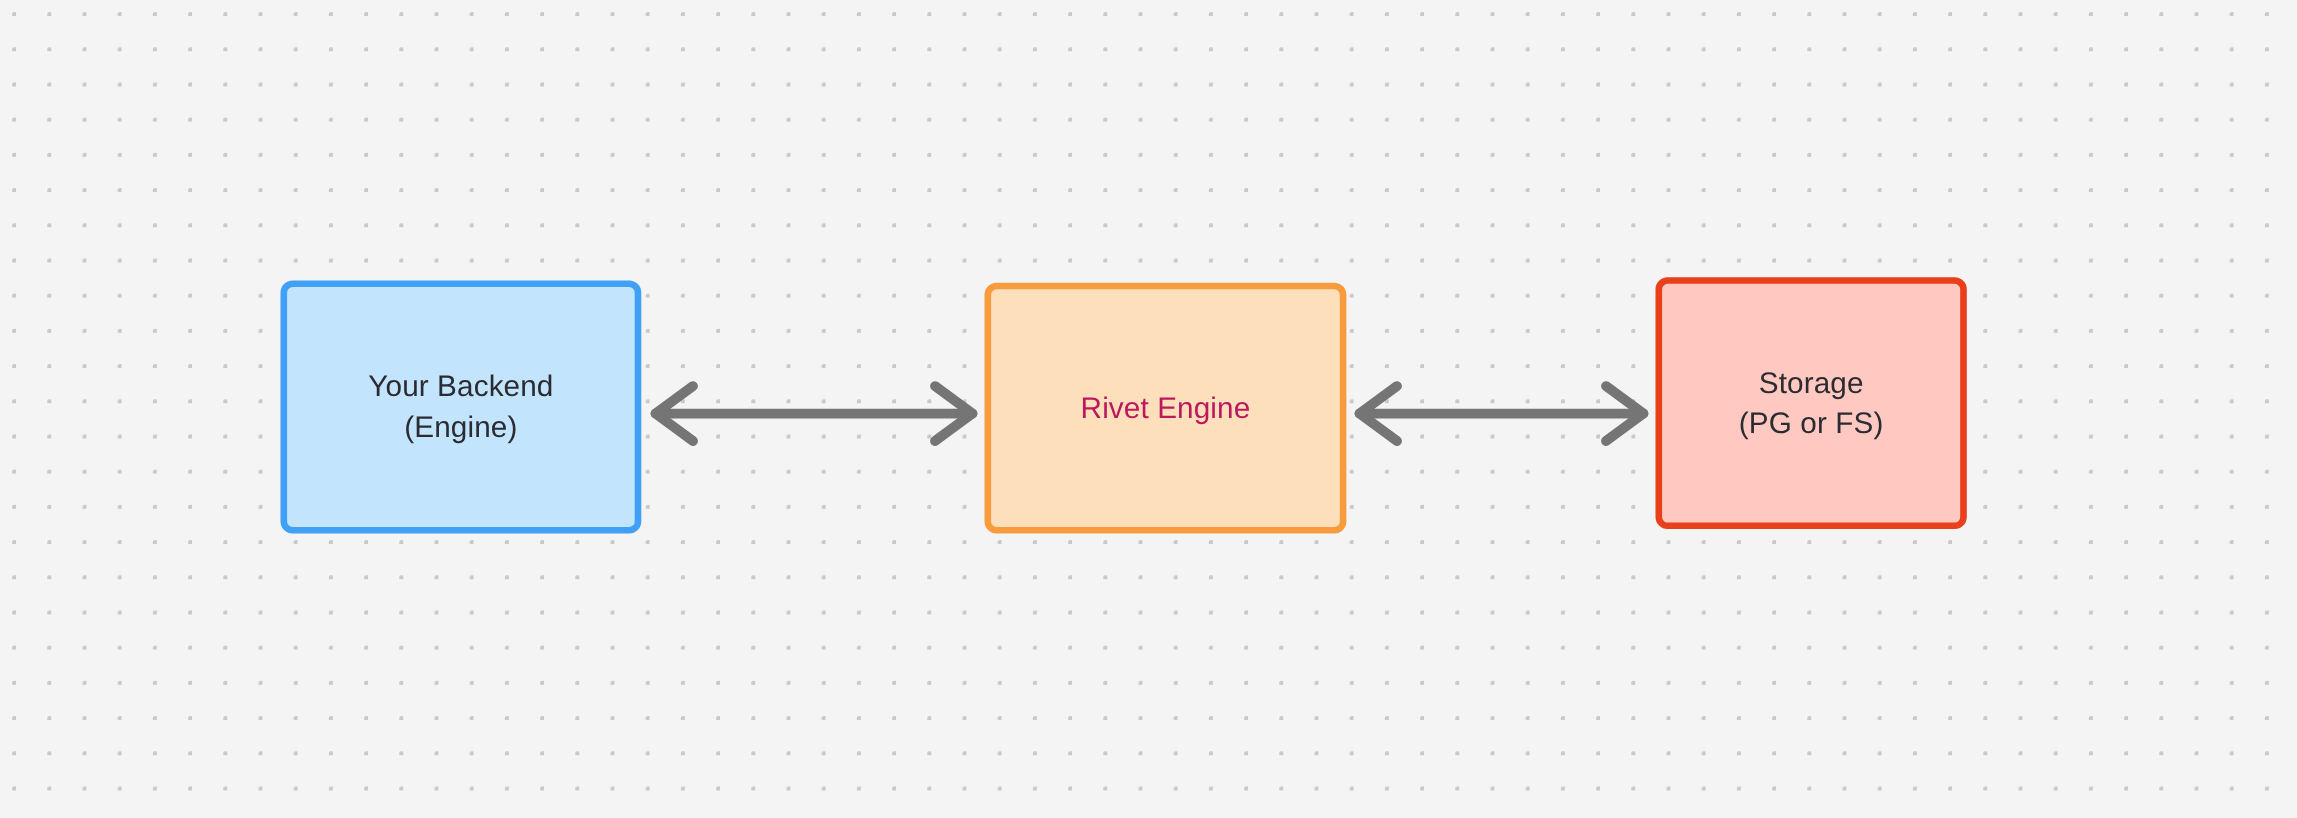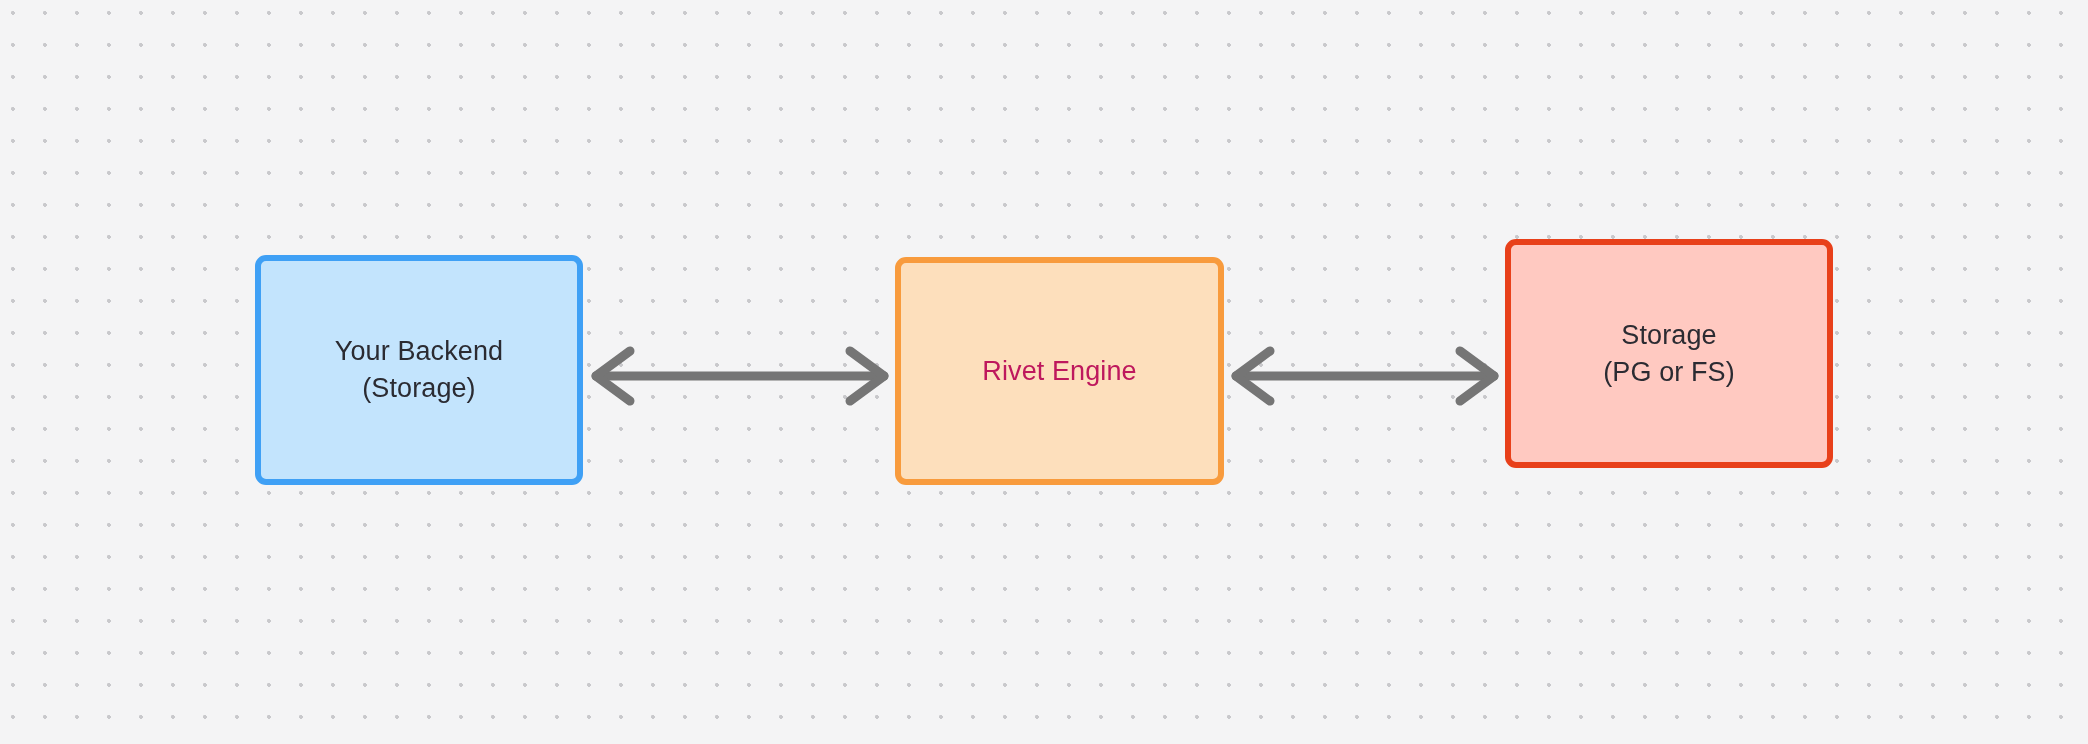--- a/index.html
+++ b/index.html
@@ -57,22 +57,22 @@
     left: 895px;
     top: 257px;
     width: 329px;
     height: 228px;
     border-color: #f89b3d;
     background-color: #fddfbc;
   }
 
   #node-storage {
     left: 1505px;
-    top: 239px;
-    width: 328px;
+    top: 252px;
+    width: 283px;
     height: 229px;
     border-color: #e8401a;
     background-color: #ffc9c1;
   }
 
   .edge {
     position: absolute;
     top: 345px;
     height: 62px;
     overflow: visible;
@@ -84,21 +84,21 @@
   .edge svg { display: block; width: 100%; height: 100%; overflow: visible; }
   .edge path { fill: none; stroke: #757575; stroke-width: 9; stroke-linecap: round; stroke-linejoin: round; }
 </style>
 </head>
 <body>
 
 <div id="canvas" style="background-color: rgb(244, 244, 245);">
 
   <div class="node" id="node-backend" style="border-color: rgb(63, 160, 245); background-color: rgb(195, 228, 253); color: rgb(43, 43, 50);">
     <span class="line">Your Backend</span>
-    <span class="line">(Storage)</span>
+    <span class="line">(Engine)</span>
   </div>
 
   <div class="edge" id="edge-backend-engine">
     <svg viewBox="0 0 300 62" preserveAspectRatio="none">
       <path d="M 6 31 L 294 31" style="stroke: rgb(117, 117, 117);"></path>
       <path d="M 40 6 L 6 31 L 40 56" style="stroke: rgb(117, 117, 117);"></path>
       <path d="M 260 6 L 294 31 L 260 56" style="stroke: rgb(117, 117, 117);"></path>
     </svg>
   </div>
 

